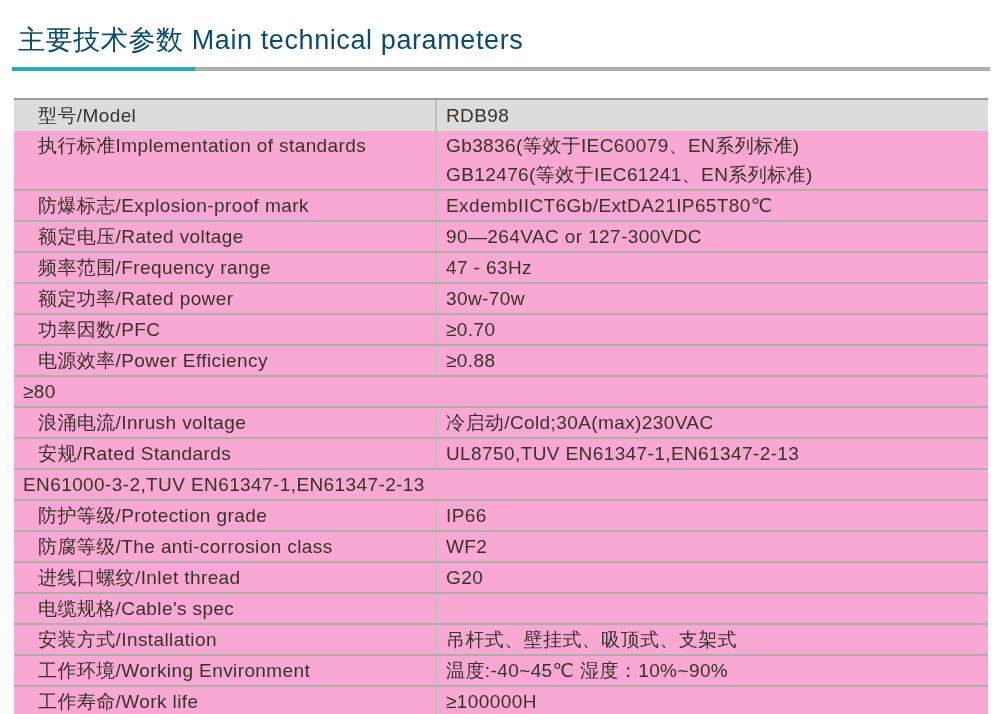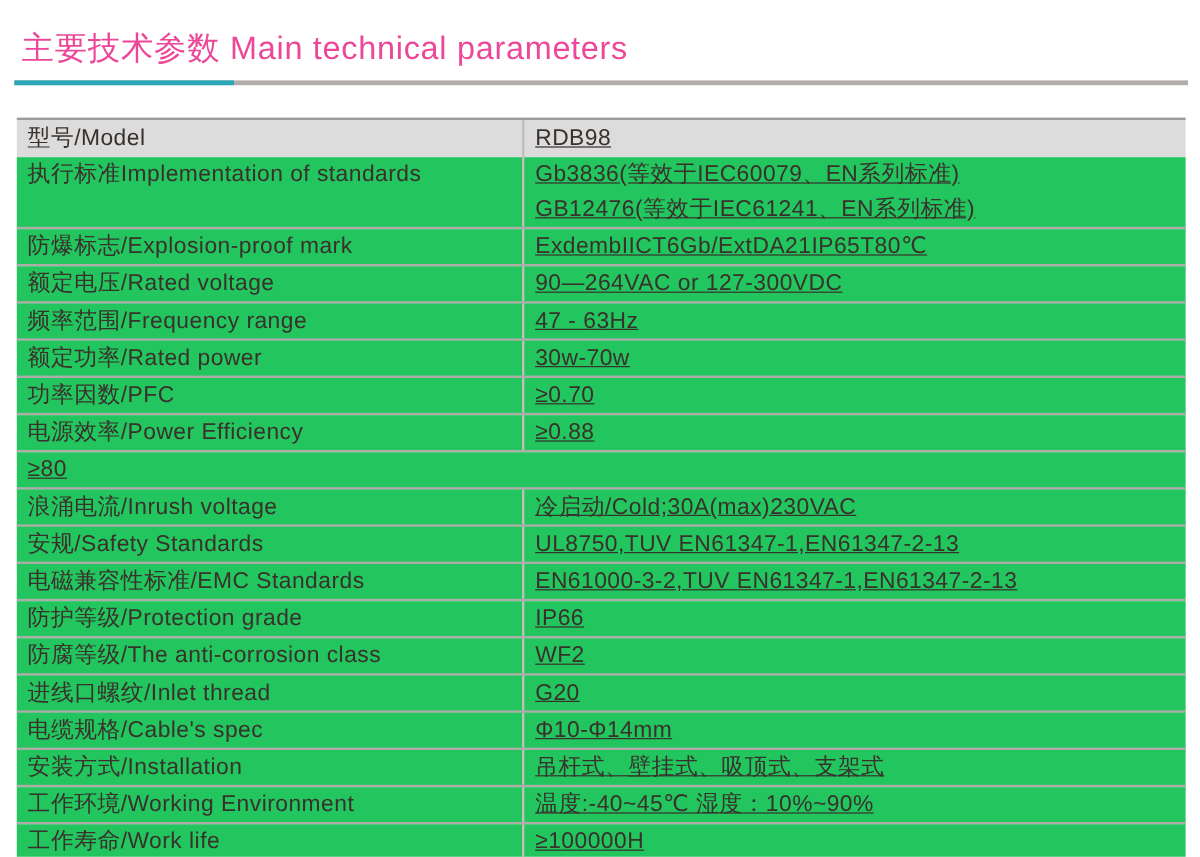--- a/index.html
+++ b/index.html
@@ -8,21 +8,21 @@
     background: #ffffff;
     font-family: "Liberation Sans", "DejaVu Sans", sans-serif;
     color: #39312c;
     overflow: hidden;
   }
   .page { padding: 22px 12px 0 12px; }
 
   .page-title {
     font-size: 27px;
     letter-spacing: 0.6px;
-    color: #ec4899;
+    color: #0c4a6e;
     padding-left: 6px;
     white-space: nowrap;
   }
   .title-underline {
     margin-top: 9px;
     width: 978px;
     height: 4px;
     background: #b2adab;
     position: relative;
   }
@@ -37,50 +37,49 @@
     margin-top: 27px;
     margin-left: 2px;
     width: 974px;
     border-top: 2px solid #9e9a98;
     border-bottom: 1px solid #8f8b89;
   }
   .spec-row {
     display: flex;
     min-height: 29px;
     border-bottom: 2px solid #b0acaa;
-    background: #22c55e;
+    background: #f9a8d4;
   }
   .spec-row:last-child { border-bottom: none; }
   .spec-row.header-row {
     background: #dcdcdd;
     border-bottom: none;
     min-height: 31px;
   }
   .cell-label {
     width: 423px;
     flex: 0 0 423px;
-    padding: 0 6px 0 9px;
+    padding: 0 6px 0 24px;
     border-right: 2px solid #c2bebc;
     font-size: 19px;
     letter-spacing: 0.4px;
     line-height: 29px;
     display: flex;
     align-items: flex-start;
   }
   .header-row .cell-label { line-height: 31px; }
   .cell-value {
     flex: 1;
     padding: 0 4px 0 9px;
     font-size: 19px;
     letter-spacing: 0.4px;
     line-height: 29px;
     display: flex;
     flex-direction: column;
     justify-content: flex-start;
-    text-decoration: underline;
   }
   .header-row .cell-value { line-height: 31px; }
   .value-line { line-height: 29px; white-space: nowrap; }
   .header-row .value-line { line-height: 31px; }
 </style>
 </head>
 <body>
 
 <div class="page">
 
@@ -156,28 +155,27 @@
   </div>
 
   <div class="spec-row">
     <div class="cell-label">浪涌电流/Inrush voltage</div>
     <div class="cell-value">
           <div class="value-line">冷启动/Cold;30A(max)230VAC</div>
         </div>
   </div>
 
   <div class="spec-row">
-    <div class="cell-label">安规/Safety Standards</div>
+    <div class="cell-label">安规/Rated Standards</div>
     <div class="cell-value">
           <div class="value-line">UL8750,TUV EN61347-1,EN61347-2-13</div>
         </div>
   </div>
 
   <div class="spec-row">
-    <div class="cell-label">电磁兼容性标准/EMC Standards</div>
     <div class="cell-value">
           <div class="value-line">EN61000-3-2,TUV EN61347-1,EN61347-2-13</div>
         </div>
   </div>
 
   <div class="spec-row">
     <div class="cell-label">防护等级/Protection grade</div>
     <div class="cell-value">
           <div class="value-line">IP66</div>
         </div>
@@ -192,23 +190,20 @@
 
   <div class="spec-row">
     <div class="cell-label">进线口螺纹/Inlet thread</div>
     <div class="cell-value">
           <div class="value-line">G20</div>
         </div>
   </div>
 
   <div class="spec-row">
     <div class="cell-label">电缆规格/Cable's spec</div>
-    <div class="cell-value">
-          <div class="value-line">Φ10-Φ14mm</div>
-        </div>
   </div>
 
   <div class="spec-row">
     <div class="cell-label">安装方式/Installation</div>
     <div class="cell-value">
           <div class="value-line">吊杆式、壁挂式、吸顶式、支架式</div>
         </div>
   </div>
 
   <div class="spec-row">

